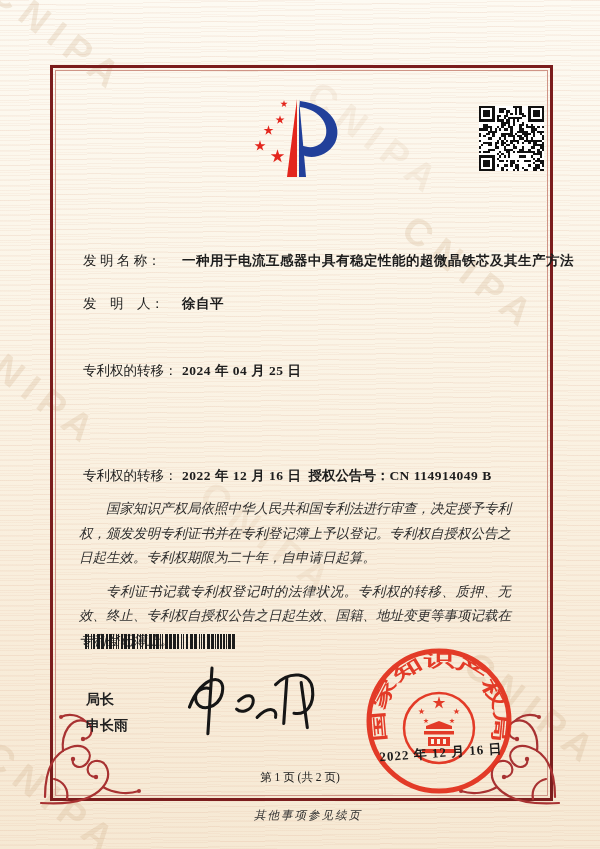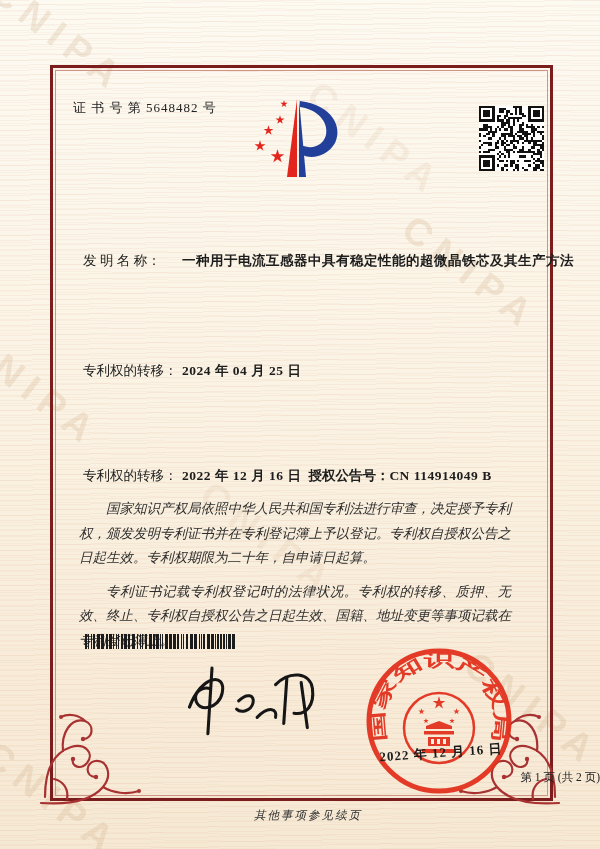--- a/index.html
+++ b/index.html
@@ -31,21 +31,21 @@
   .flabel2{display:inline-block;margin-left:7px;font-weight:bold;}
   .paragraphs{position:absolute;left:70px;right:80px;top:489px;font-size:13.5px;color:#2d2d2d;
     line-height:24.5px;text-align:justify;font-style:italic;}
   .paragraphs p{margin:9px;text-indent:2em;font-family:Liberation Mono, monospace;}
   .barcode{position:absolute;left:85px;top:634px;width:155px;height:15px;}
   .director-block{position:absolute;left:86px;top:687px;font-size:14px;color:#222;font-weight:bold;line-height:26px;}
   .signature{position:absolute;left:178px;top:662px;width:150px;height:82px;}
   .seal{position:absolute;left:364px;top:646px;width:150px;height:150px;opacity:0.95;}
   .seal-date{position:absolute;left:366px;top:744px;width:150px;text-align:center;
     font-size:13px;font-weight:bold;color:#1a1a1a;transform:rotate(-4deg);letter-spacing:1px;}
-  .page-info{position:absolute;left:0;right:0;top:770px;text-align:right;font-size:11.5px;color:#222;}
+  .page-info{position:absolute;left:0;right:0;top:770px;text-align:center;font-size:11.5px;color:#222;}
   .continuation{position:absolute;left:0;right:0;top:808px;text-align:center;font-size:11.5px;
     color:#333;font-style:italic;letter-spacing:2px;margin-left:16px;}
 </style>
 </head>
 <body>
 
 <div class="page">
 
   <div class="guilloche"></div>
 
@@ -89,21 +89,20 @@
     </g>
     <g fill="#a83232">
       <circle cx="53" cy="68" r="2.2"></circle>
         <circle cx="76" cy="50" r="2.2"></circle>
       <circle cx="66" cy="30" r="2.2"></circle>
         <circle cx="10" cy="82" r="2"></circle>
       <circle cx="88" cy="8" r="2"></circle>
     </g>
   </svg>
 
-  <div class="cert-number">证 书 号 第 5648482 号</div>
 
   <svg class="logo" viewBox="0 0 130 84">
     <defs>
       <symbol id="star" viewBox="-1.05 -1.05 2.1 2.1">
         <path d="M0,-1 L0.2245,-0.309 L0.951,-0.309 L0.3633,0.118 L0.5878,0.809 L0,0.382 L-0.5878,0.809 L-0.3633,0.118 L-0.951,-0.309 L-0.2245,-0.309 Z"></path>
       </symbol>
     </defs>
     <g fill="#e3261d">
       <use href="#star" x="30" y="52" width="15" height="15"></use>
       <use href="#star" x="14" y="43" width="12" height="12"></use>
@@ -426,20 +425,23 @@
         <rect x="25" y="28" width="1" height="1"></rect>
         <rect x="27" y="28" width="1" height="1"></rect>
         <rect x="28" y="28" width="1" height="1"></rect>
       </g>
   </svg>
 
 
   <div class="field-row" style="top:252px">
     <span class="flabel">发 明 名 称：</span><span class="fvalue">一种用于电流互感器中具有稳定性能的超微晶铁芯及其生产方法</span>
   </div>
+  <div class="field-row" style="top:295px">
+    <span class="flabel">发　明　人：</span><span class="fvalue">徐自平</span>
+  </div>
   <div class="field-row" style="top:362px">
     <span class="flabel">专利权的转移：</span><span class="fvalue">2024 年 04 月 25 日</span>
   </div>
   <div class="field-row" style="top:467px">
     <span class="flabel">专利权的转移：</span><span class="fvalue">2022 年 12 月 16 日</span><span class="flabel2">授权公告号：</span><span class="fvalue">CN 114914049 B</span>
   </div>
 
   <div class="paragraphs">
     <p>国家知识产权局依照中华人民共和国专利法进行审查，决定授予专利权，颁发发明专利证书并在专利登记簿上予以登记。专利权自授权公告之日起生效。专利权期限为二十年，自申请日起算。</p>
     <p>专利证书记载专利权登记时的法律状况。专利权的转移、质押、无效、终止、专利权自授权公告之日起生效、国籍、地址变更等事项记载在专利登记簿上。</p>
@@ -488,20 +490,24 @@
         <rect x="130" y="0" width="1" height="16"></rect>
         <rect x="132" y="0" width="2" height="16"></rect>
         <rect x="135" y="0" width="2" height="16"></rect>
         <rect x="138" y="0" width="2" height="16"></rect>
         <rect x="141" y="0" width="1" height="16"></rect>
         <rect x="143" y="0" width="3" height="16"></rect>
         <rect x="147" y="0" width="3" height="16"></rect>
       </g>
   </svg>
 
+  <div class="director-block">
+    <div>局长</div>
+    <div>申长雨</div>
+  </div>
 
   <svg class="signature" viewBox="0 0 140 80">
     <g fill="none" stroke="#161616" stroke-width="3" stroke-linecap="round">
       <path d="M8,44 C20,12 44,10 40,30 C37,46 16,50 14,36 C13,28 22,24 28,26"></path>
       <path d="M30,6 L26,70"></path>
       <path d="M56,38 C64,30 72,32 70,40 C68,48 58,50 54,46"></path>
       <path d="M74,54 C86,42 94,46 92,54"></path>
       <path d="M92,22 C106,8 126,10 128,26 C130,42 122,52 110,50"></path>
       <path d="M103,16 L100,60"></path>
       <path d="M117,20 L123,64"></path>

